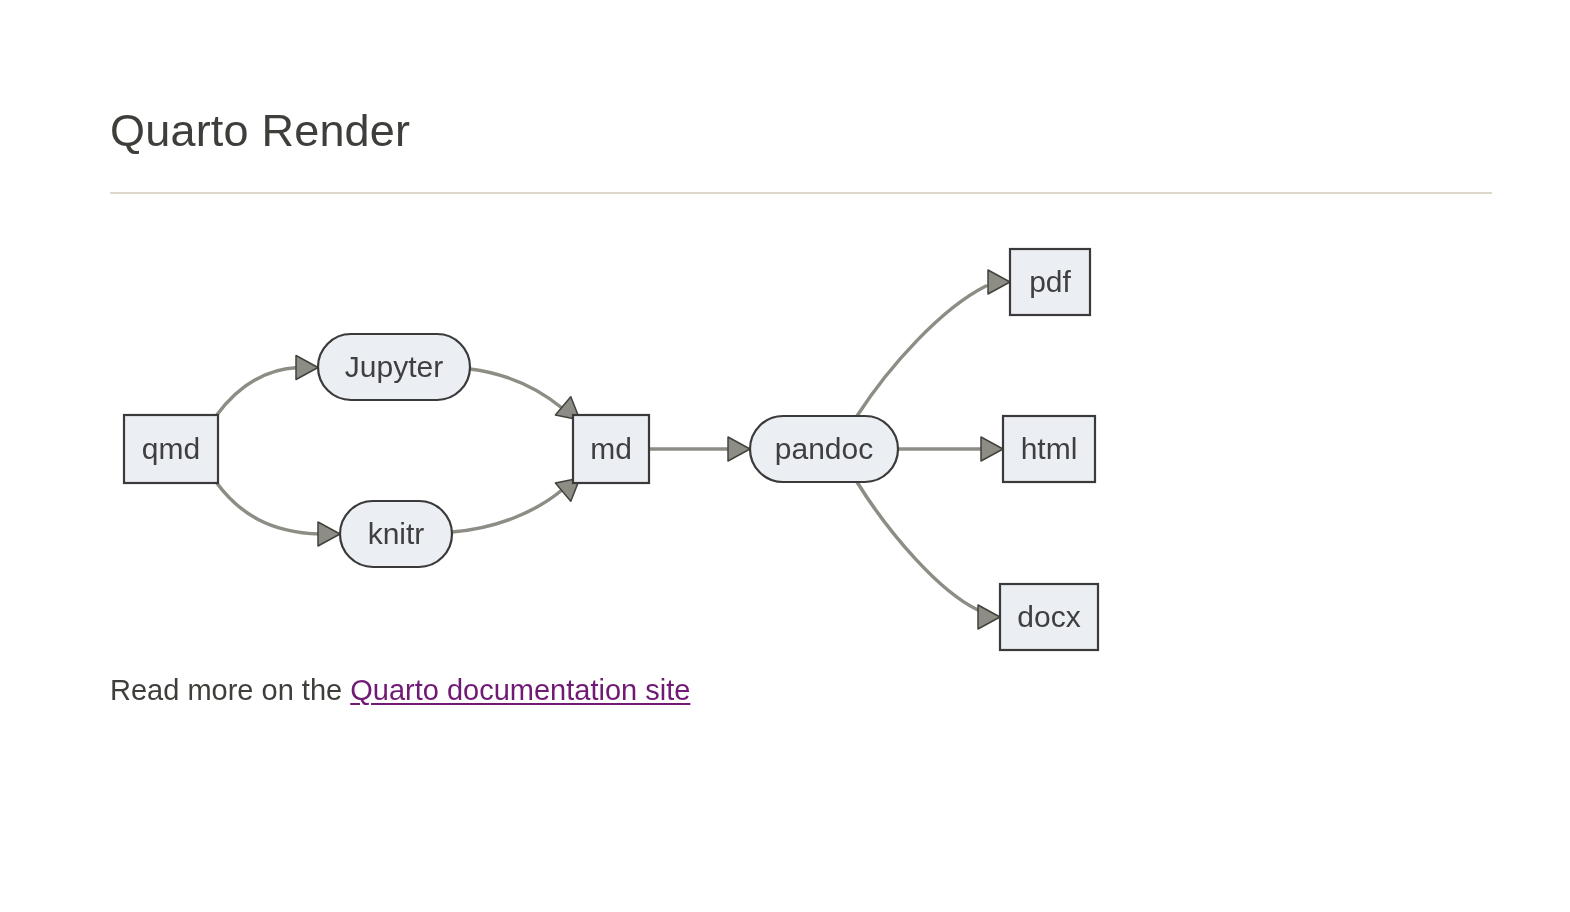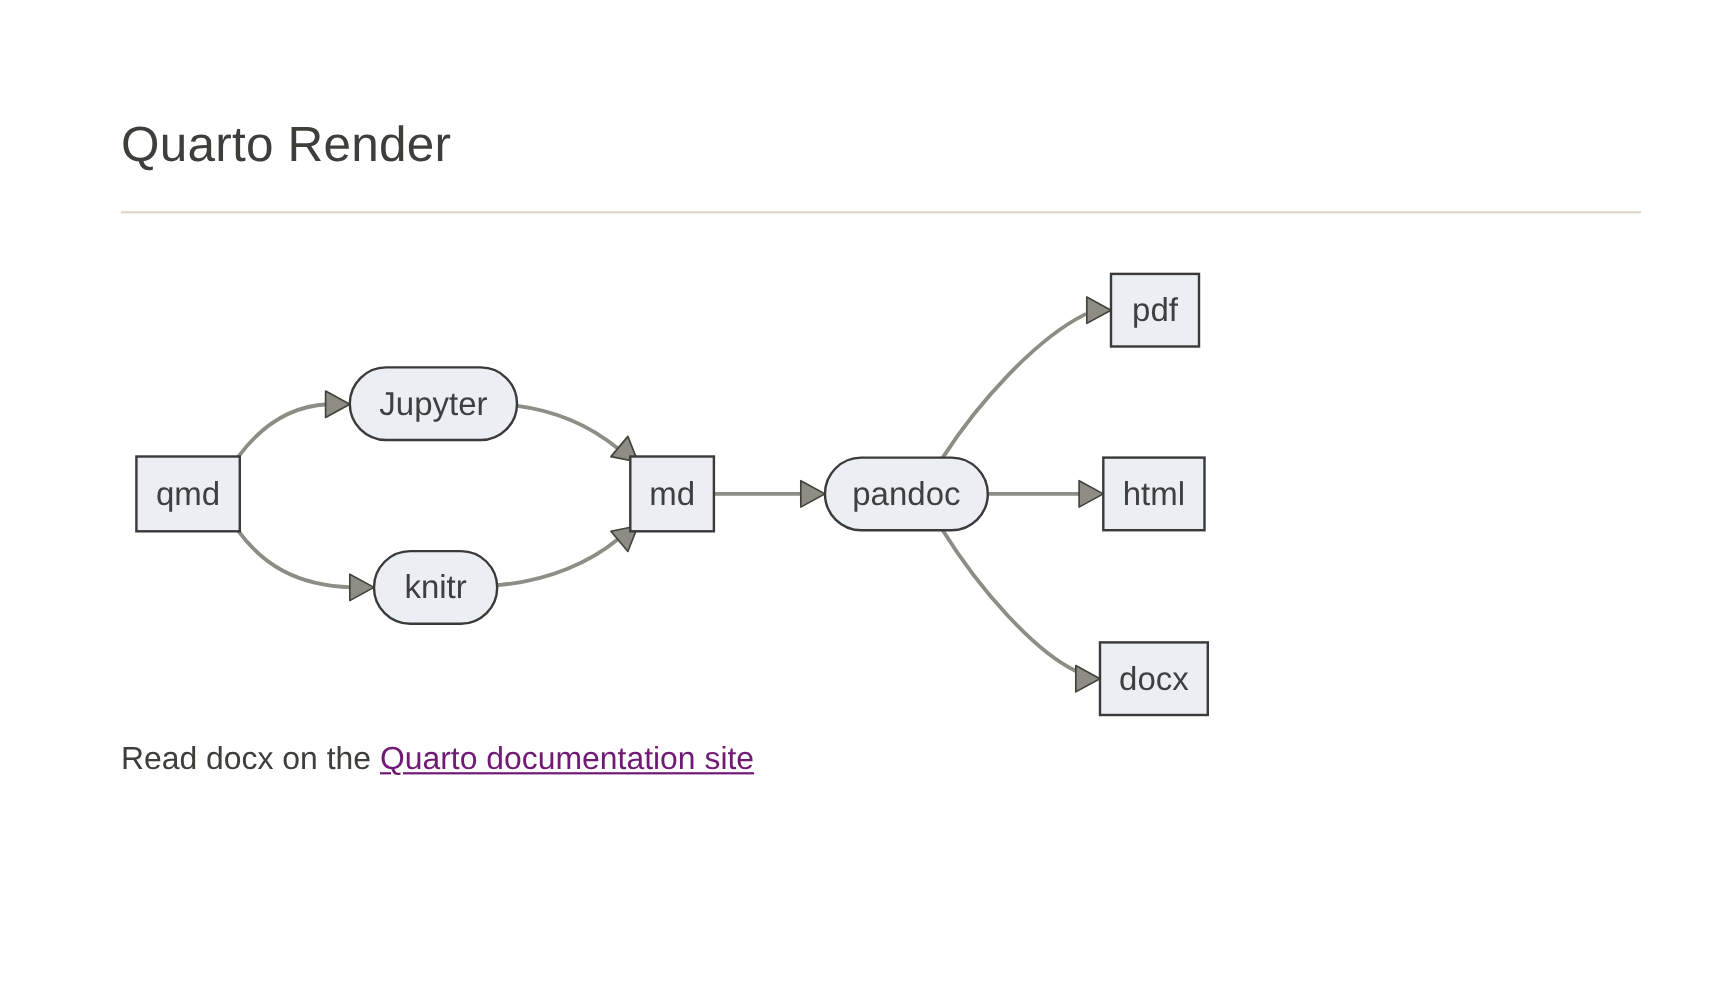--- a/index.html
+++ b/index.html
@@ -165,15 +165,15 @@
       <rect class="node-shape" x="893" y="176" width="92" height="66"></rect>
       <text class="node-label" x="939" y="219">html</text>
     </g>
 
     <g>
       <rect class="node-shape" x="890" y="344" width="98" height="66"></rect>
       <text class="node-label" x="939" y="387">docx</text>
     </g>
   </svg>
 
-  <p class="footer-text"><span>Read docx on the </span><a href="#">Quarto documentation site</a></p>
+  <p class="footer-text"><span>Read more on the </span><a href="#">Quarto documentation site</a></p>
 
 </div>
 
 </body></html>

